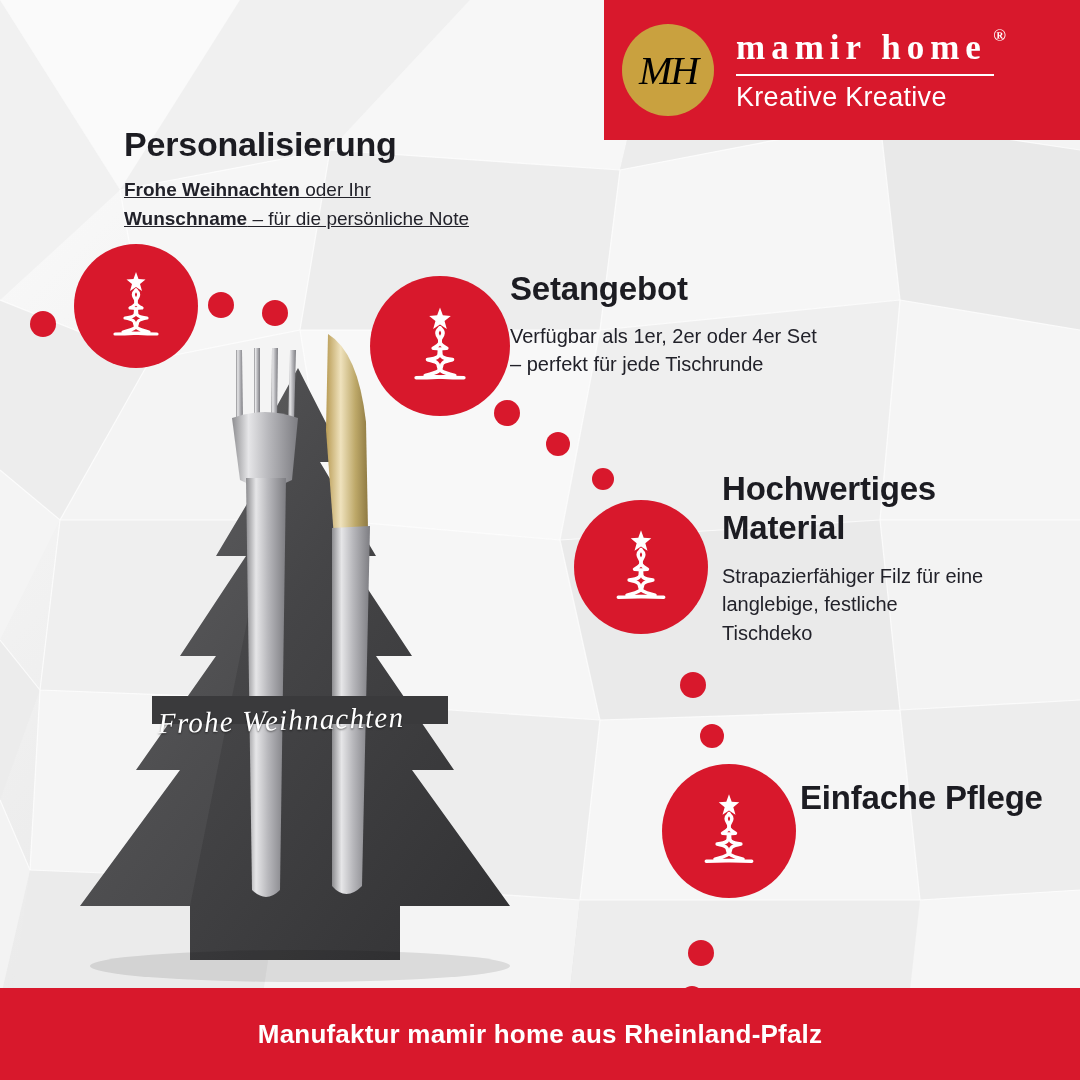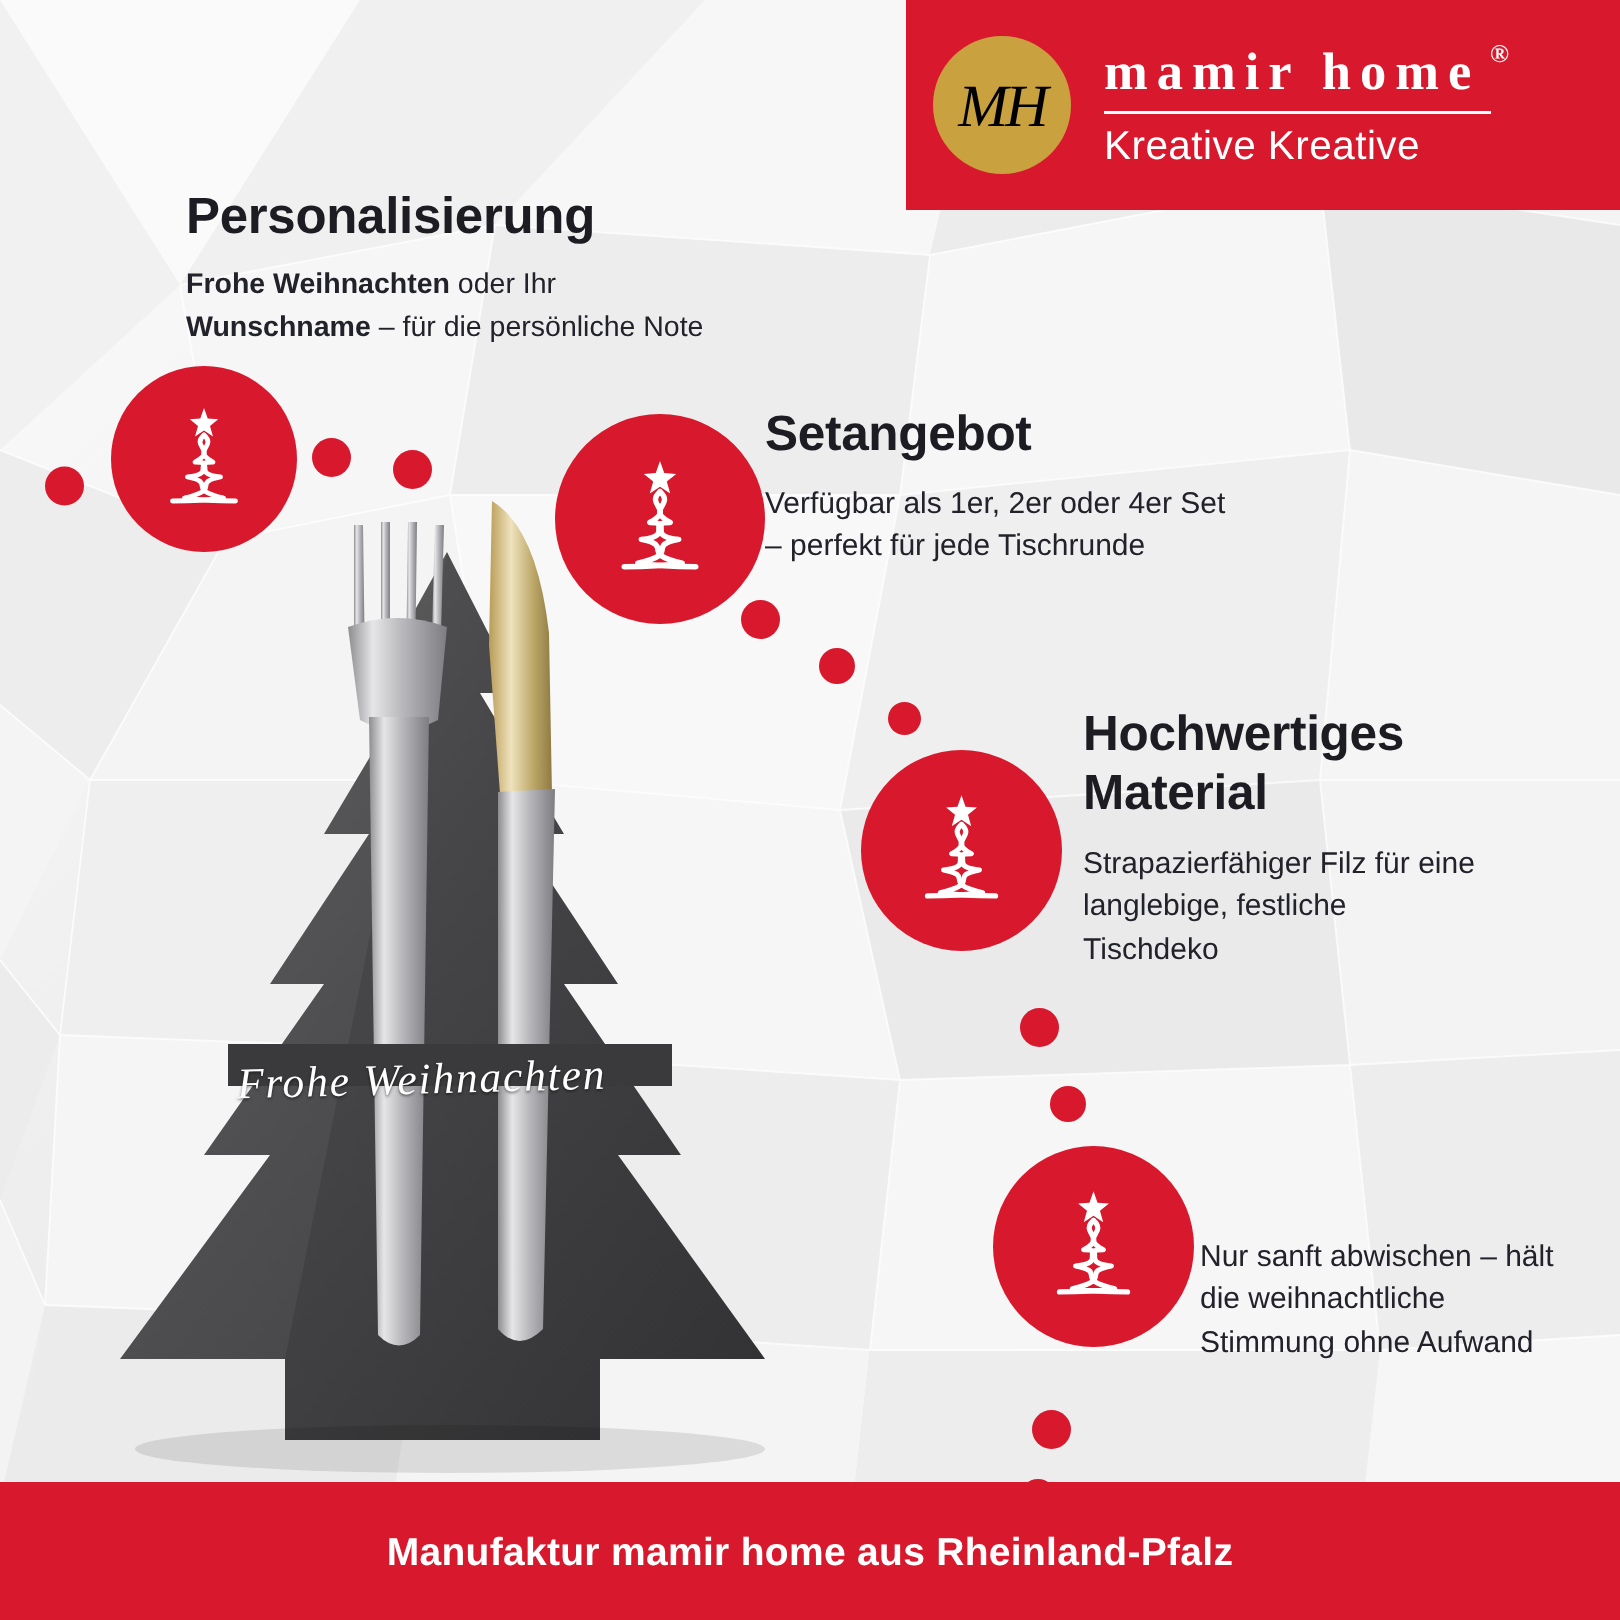--- a/index.html
+++ b/index.html
@@ -268,38 +268,36 @@
 
   <div class="badge" style="left:662px; top:764px; width:134px; height:134px;">
     <svg width="80" height="92" viewBox="0 0 74 84">
       <path d="M37 8 L39.5 15 L46.5 15.5 L41 20 L43 27 L37 23 L31 27 L33 20 L27.5 15.5 L34.5 15 Z" fill="#ffffff"></path>
       <path d="M37 26 C28 34 46 36 31 44 C46 44 28 52 48 54 C28 58 50 62 24 68 C38 70 52 70 58 70" fill="none" stroke="#ffffff" stroke-width="3.2" stroke-linecap="round" stroke-linejoin="round"></path>
       <path d="M37 26 C46 34 28 36 43 44 C28 44 46 52 26 54 C46 58 24 62 50 68 C36 70 22 70 16 70" fill="none" stroke="#ffffff" stroke-width="3.2" stroke-linecap="round" stroke-linejoin="round"></path>
     </svg>
   </div>
 
   <div class="feature-title" style="left:124px; top:124px; font-size:34px;">Personalisierung</div>
-  <div class="feature-body" style="left:124px; top:176px; width:430px; font-size:19px; line-height:1.5;">
+  <div class="feature-body" style="left:124px; top:176px; width:430px; font-size:19px; line-height:1.5;text-decoration:underline;">
     <b>Frohe Weihnachten</b><span> oder Ihr</span><br>
     <b>Wunschname</b><span> – für die persönliche Note</span>
   </div>
 
   <div class="feature-title" style="left:510px; top:270px;">Setangebot</div>
   <div class="feature-body" style="left:510px; top:322px; width:370px; white-space:pre-line;">Verfügbar als 1er, 2er oder 4er Set
 – perfekt für jede Tischrunde</div>
 
   <div class="feature-title" style="left:722px; top:470px; white-space:pre-line;">Hochwertiges
 Material</div>
   <div class="feature-body" style="left:722px; top:562px; width:300px; white-space:pre-line;">Strapazierfähiger Filz für eine
 langlebige, festliche
 Tischdeko</div>
 
-  <div class="feature-body" style="left:800px; top:824px; width:270px; white-space:pre-line;">Nur sanft abwischen – hält
-die weihnachtliche
-Stimmung ohne Aufwand</div>
+  <div class="feature-title" style="left:800px; top:779px; white-space:pre-line;">Einfache Pflege</div>
 
   <svg class="product" viewBox="0 0 520 660">
     <defs>
       <linearGradient id="felt" x1="0" y1="0" x2="1" y2="1">
         <stop offset="0%" stop-color="#5a5a5c"></stop>
         <stop offset="45%" stop-color="#454547"></stop>
         <stop offset="100%" stop-color="#313133"></stop>
       </linearGradient>
       <linearGradient id="steel" x1="0" y1="0" x2="1" y2="0">
         <stop offset="0%" stop-color="#8d8d90"></stop>

